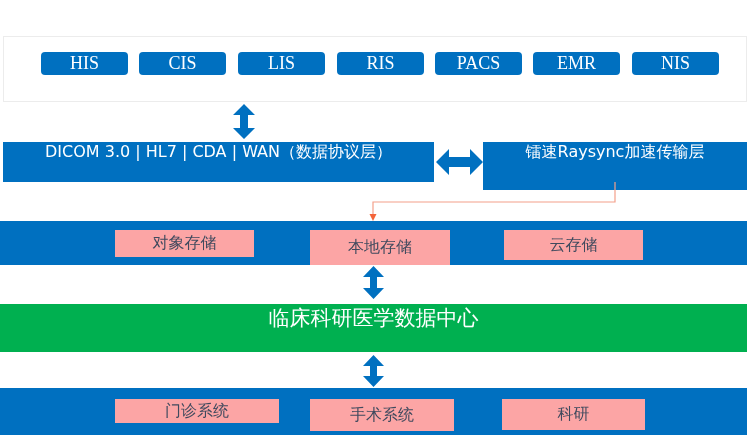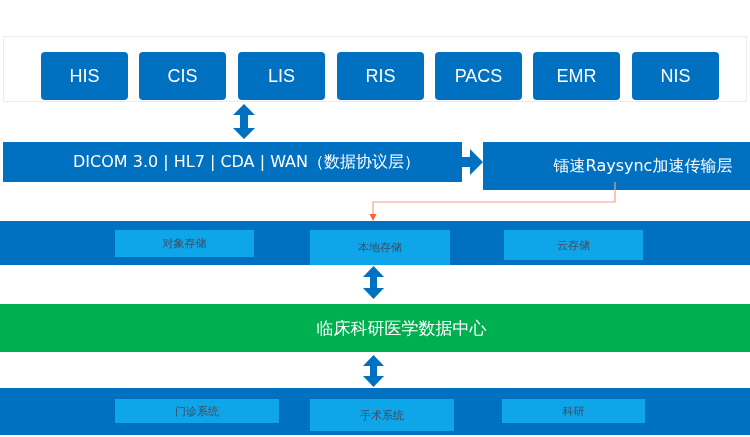--- a/index.html
+++ b/index.html
@@ -1,30 +1,30 @@
 <!DOCTYPE html>
 <html><head>
 <meta charset="utf-8">
 <style>
   html, body { margin: 0; padding: 0; background: #ffffff; }
   body { width: 750px; height: 437px; position: relative; overflow: hidden;
          font-family: "DejaVu Sans", "Liberation Sans", sans-serif; }
   .abs { position: absolute; box-sizing: border-box; }
   .top-panel { left: 3px; top: 36px; width: 744px; height: 66px;
                border: 1px solid #ececec; background: #fff; }
-  .sys-btn { position: absolute; top: 52px; height: 48px; width: 87px;
+  .sys-btn { position: absolute; top: 52px; height: 23px; width: 87px;
              background: #0070c0; border-radius: 4px; color: #fff;
              font-size: 18px; display: flex; align-items: center; justify-content: center;
-             font-family: Liberation Sans, sans-serif; }
+             font-family: Liberation Serif, serif; }
   .bar { position: absolute; background: #0070c0; color: #fff;
-         display: flex; align-items: center; justify-content: center; padding-left: 28px; }
+         display: flex; align-items: flex-start; justify-content: center; }
   .bar-text { font-size: 16px; }
   .green { background: #00b050; }
-  .wbox { position: absolute; background: #0ea5e9; color: #404a5e;
-          display: flex; align-items: center; justify-content: center; font-size: 11px; }
+  .wbox { position: absolute; background: #fca5a5; color: #404a5e;
+          display: flex; align-items: center; justify-content: center; font-size: 16px; }
   svg.arrow { position: absolute; overflow: visible; }
 </style>
 </head>
 <body>
 
 <div class="abs top-panel"></div>
 <div class="sys-btn" style="left:41px">HIS</div>
 <div class="sys-btn" style="left:139px">CIS</div>
 <div class="sys-btn" style="left:238px">LIS</div>
 <div class="sys-btn" style="left:337px">RIS</div>
@@ -56,23 +56,23 @@
 <div class="bar" style="left:0;top:221px;width:747px;height:44px"></div>
 <div class="wbox" style="left:115px;top:230px;width:139px;height:27px">对象存储</div>
 <div class="wbox" style="left:310px;top:230px;width:140px;height:35px">本地存储</div>
 <div class="wbox" style="left:504px;top:230px;width:139px;height:30px">云存储</div>
 
 <svg class="arrow" style="left:363px;top:266px" width="21" height="33" viewBox="0 0 21 33">
   <polygon points="10.5,0 21,11 14,11 14,22 21,22 10.5,33 0,22 7,22 7,11 0,11" fill="#0070c0"></polygon>
 </svg>
 
 <div class="bar green" style="left:0;top:304px;width:747px;height:48px">
-  <span class="bar-text" style="font-size:17px">临床科研医学数据中心</span>
+  <span class="bar-text" style="font-size:21px">临床科研医学数据中心</span>
 </div>
 
 <svg class="arrow" style="left:363px;top:355px" width="21" height="32" viewBox="0 0 21 32">
   <polygon points="10.5,0 21,11 14,11 14,21 21,21 10.5,32 0,21 7,21 7,11 0,11" fill="#0070c0"></polygon>
 </svg>
 
 <div class="bar" style="left:0;top:388px;width:747px;height:47px"></div>
 <div class="wbox" style="left:115px;top:399px;width:164px;height:24px">门诊系统</div>
 <div class="wbox" style="left:310px;top:399px;width:144px;height:32px">手术系统</div>
-<div class="wbox" style="left:502px;top:399px;width:143px;height:24px">科研</div>
+<div class="wbox" style="left:502px;top:399px;width:143px;height:31px">科研</div>
 
 </body></html>

